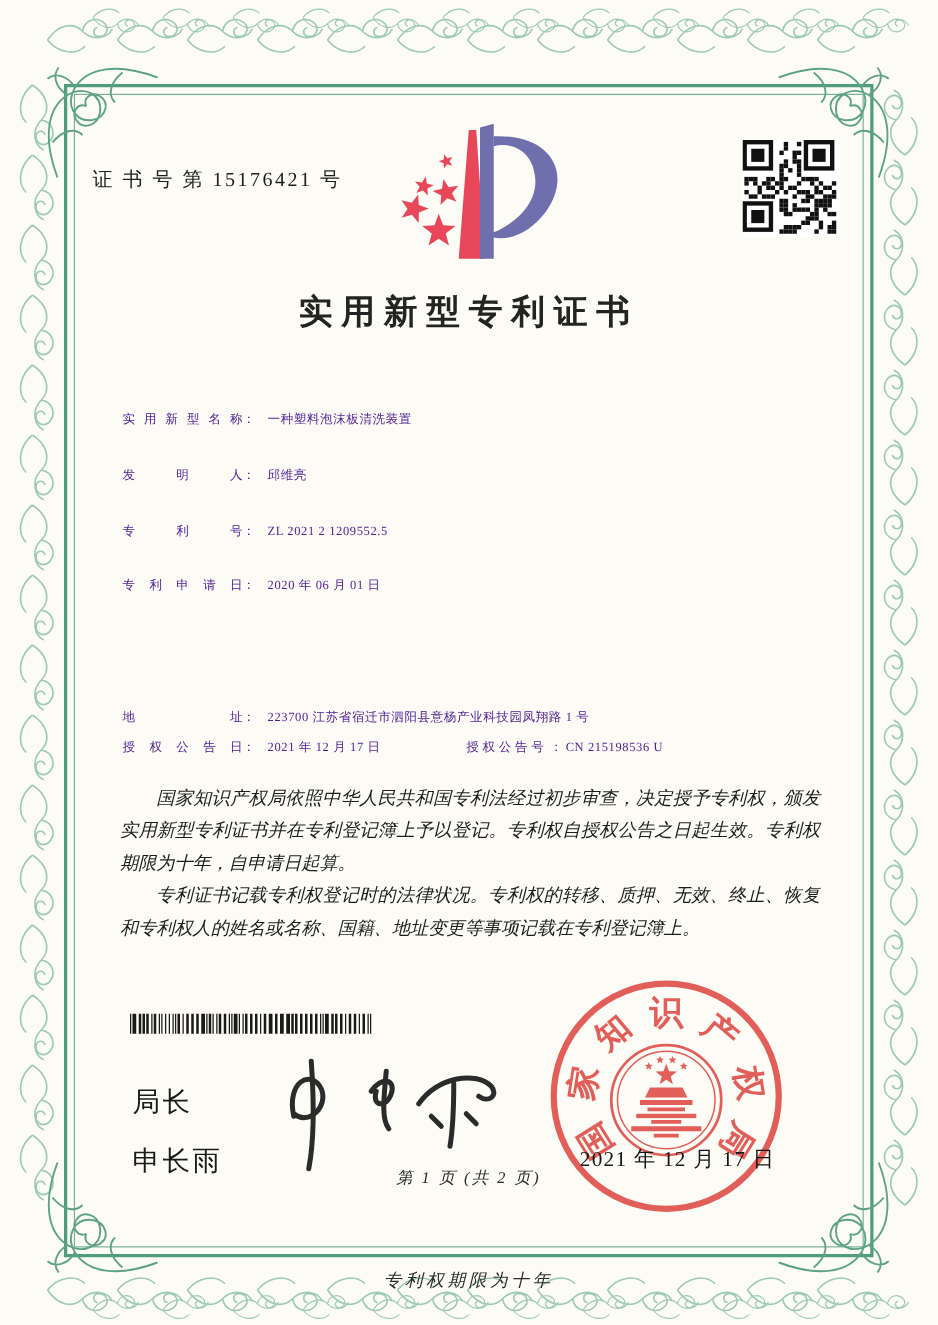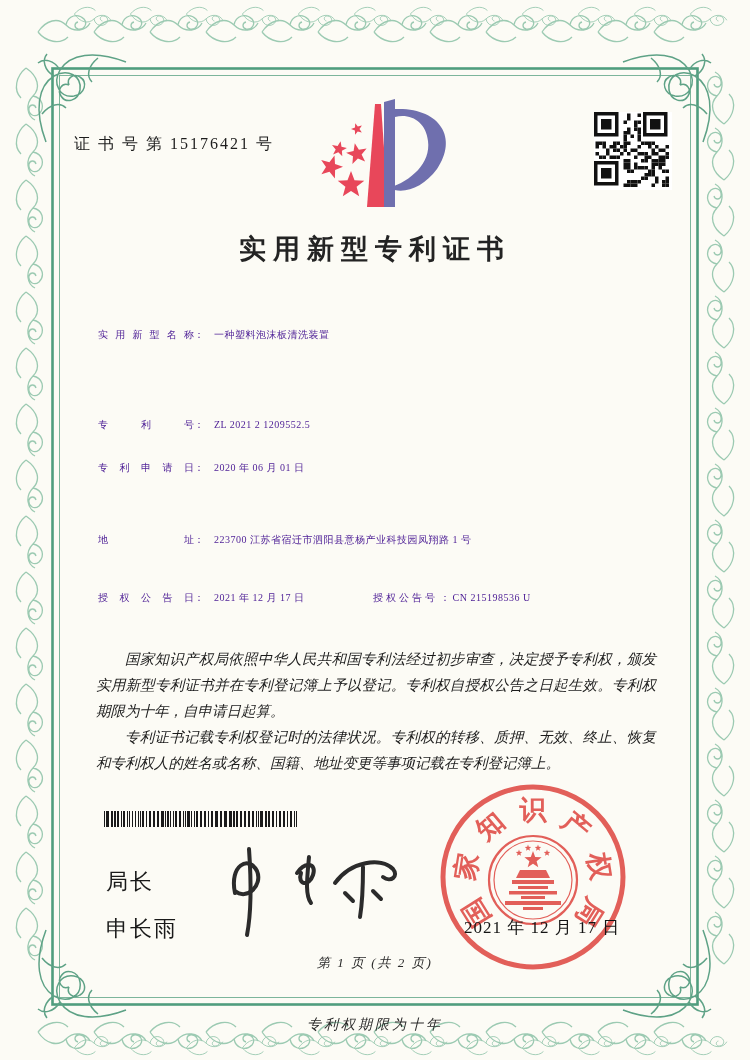--- a/index.html
+++ b/index.html
@@ -18,26 +18,26 @@
          letter-spacing:7px;color:#232323;}
 
   .frow{left:98px;font-size:10px;color:#4c1d95;white-space:nowrap;}
   .flabel{display:inline-block;width:96px;text-align:justify;text-align-last:justify;vertical-align:top;}
   .fcolon{display:inline-block;margin-right:10px;}
   .fvalue{letter-spacing:0.5px;}
   .grant-right{position:absolute;left:275px;top:0;white-space:nowrap;}
   .grant-right .glabel{letter-spacing:3px;margin-right:2px;}
 
   .paras{left:96px;top:626px;width:560px;font-size:14.5px;line-height:1.8;
-         font-style:italic;color:#1c1c1c;text-align:justify;margin-top:20px;}
+         font-style:italic;color:#1c1c1c;text-align:justify;}
   .paras p{margin:0;text-indent:2em;}
 
   .director{left:106px;top:858px;font-size:22px;line-height:2.15;color:#1a1a1a;letter-spacing:2px;}
 
-  .pageinfo{left:0;top:954px;width:750px;text-align:center;font-size:13px;
+  .pageinfo{left:0;top:933px;width:750px;text-align:center;font-size:13px;
             letter-spacing:2px;color:#2a2a2a;font-style:italic;}
   .backnote{left:0;top:1016px;width:750px;text-align:center;font-size:14px;
             letter-spacing:3px;color:#2a2a2a;font-style:italic;}
 
   .issue-date{left:452px;top:916px;width:180px;text-align:center;font-size:17px;
               color:#141414;letter-spacing:1px;z-index:4;}
   #seal-svg{left:436px;top:780px;z-index:3;opacity:0.92;}
   #sig-svg{left:205px;top:843px;z-index:3;}
   #barcode-svg{left:104px;top:810px;}
   #qr-svg{left:594px;top:112px;}
@@ -302,27 +302,30 @@
         <rect x="3.5" y="52.5" width="17.5" height="17.5" fill="#fff"></rect>
         <rect x="7" y="56" width="10.5" height="10.5" fill="#111"></rect>
       </g>
   </svg>
 
   <div class="abs title">实用新型专利证书</div>
 
   <div class="abs frow" style="top:328px">
     <span class="flabel">实用新型名称</span><span class="fcolon">：</span><span class="fvalue">一种塑料泡沫板清洗装置</span>
   </div>
+  <div class="abs frow" style="top:373px">
+    <span class="flabel">发明人</span><span class="fcolon">：</span><span class="fvalue">邱维亮</span>
+  </div>
   <div class="abs frow" style="top:418px">
     <span class="flabel">专利号</span><span class="fcolon">：</span><span class="fvalue">ZL 2021 2 1209552.5</span>
   </div>
   <div class="abs frow" style="top:461px">
     <span class="flabel">专利申请日</span><span class="fcolon">：</span><span class="fvalue">2020 年 06 月 01 日</span>
   </div>
-  <div class="abs frow" style="top:533px">
+  <div class="abs frow" style="top:567px">
     <span class="flabel">地址</span><span class="fcolon">：</span><span class="fvalue">223700 江苏省宿迁市泗阳县意杨产业科技园凤翔路 1 号</span>
   </div>
   <div class="abs frow" style="top:591px;width:560px">
     <span class="flabel">授权公告日</span><span class="fcolon">：</span><span class="fvalue">2021 年 12 月 17 日</span>
     <span class="grant-right">
       <span class="glabel">授权公告号</span><span>：</span>
       <span class="fvalue">CN 215198536 U</span>
     </span>
   </div>
 

